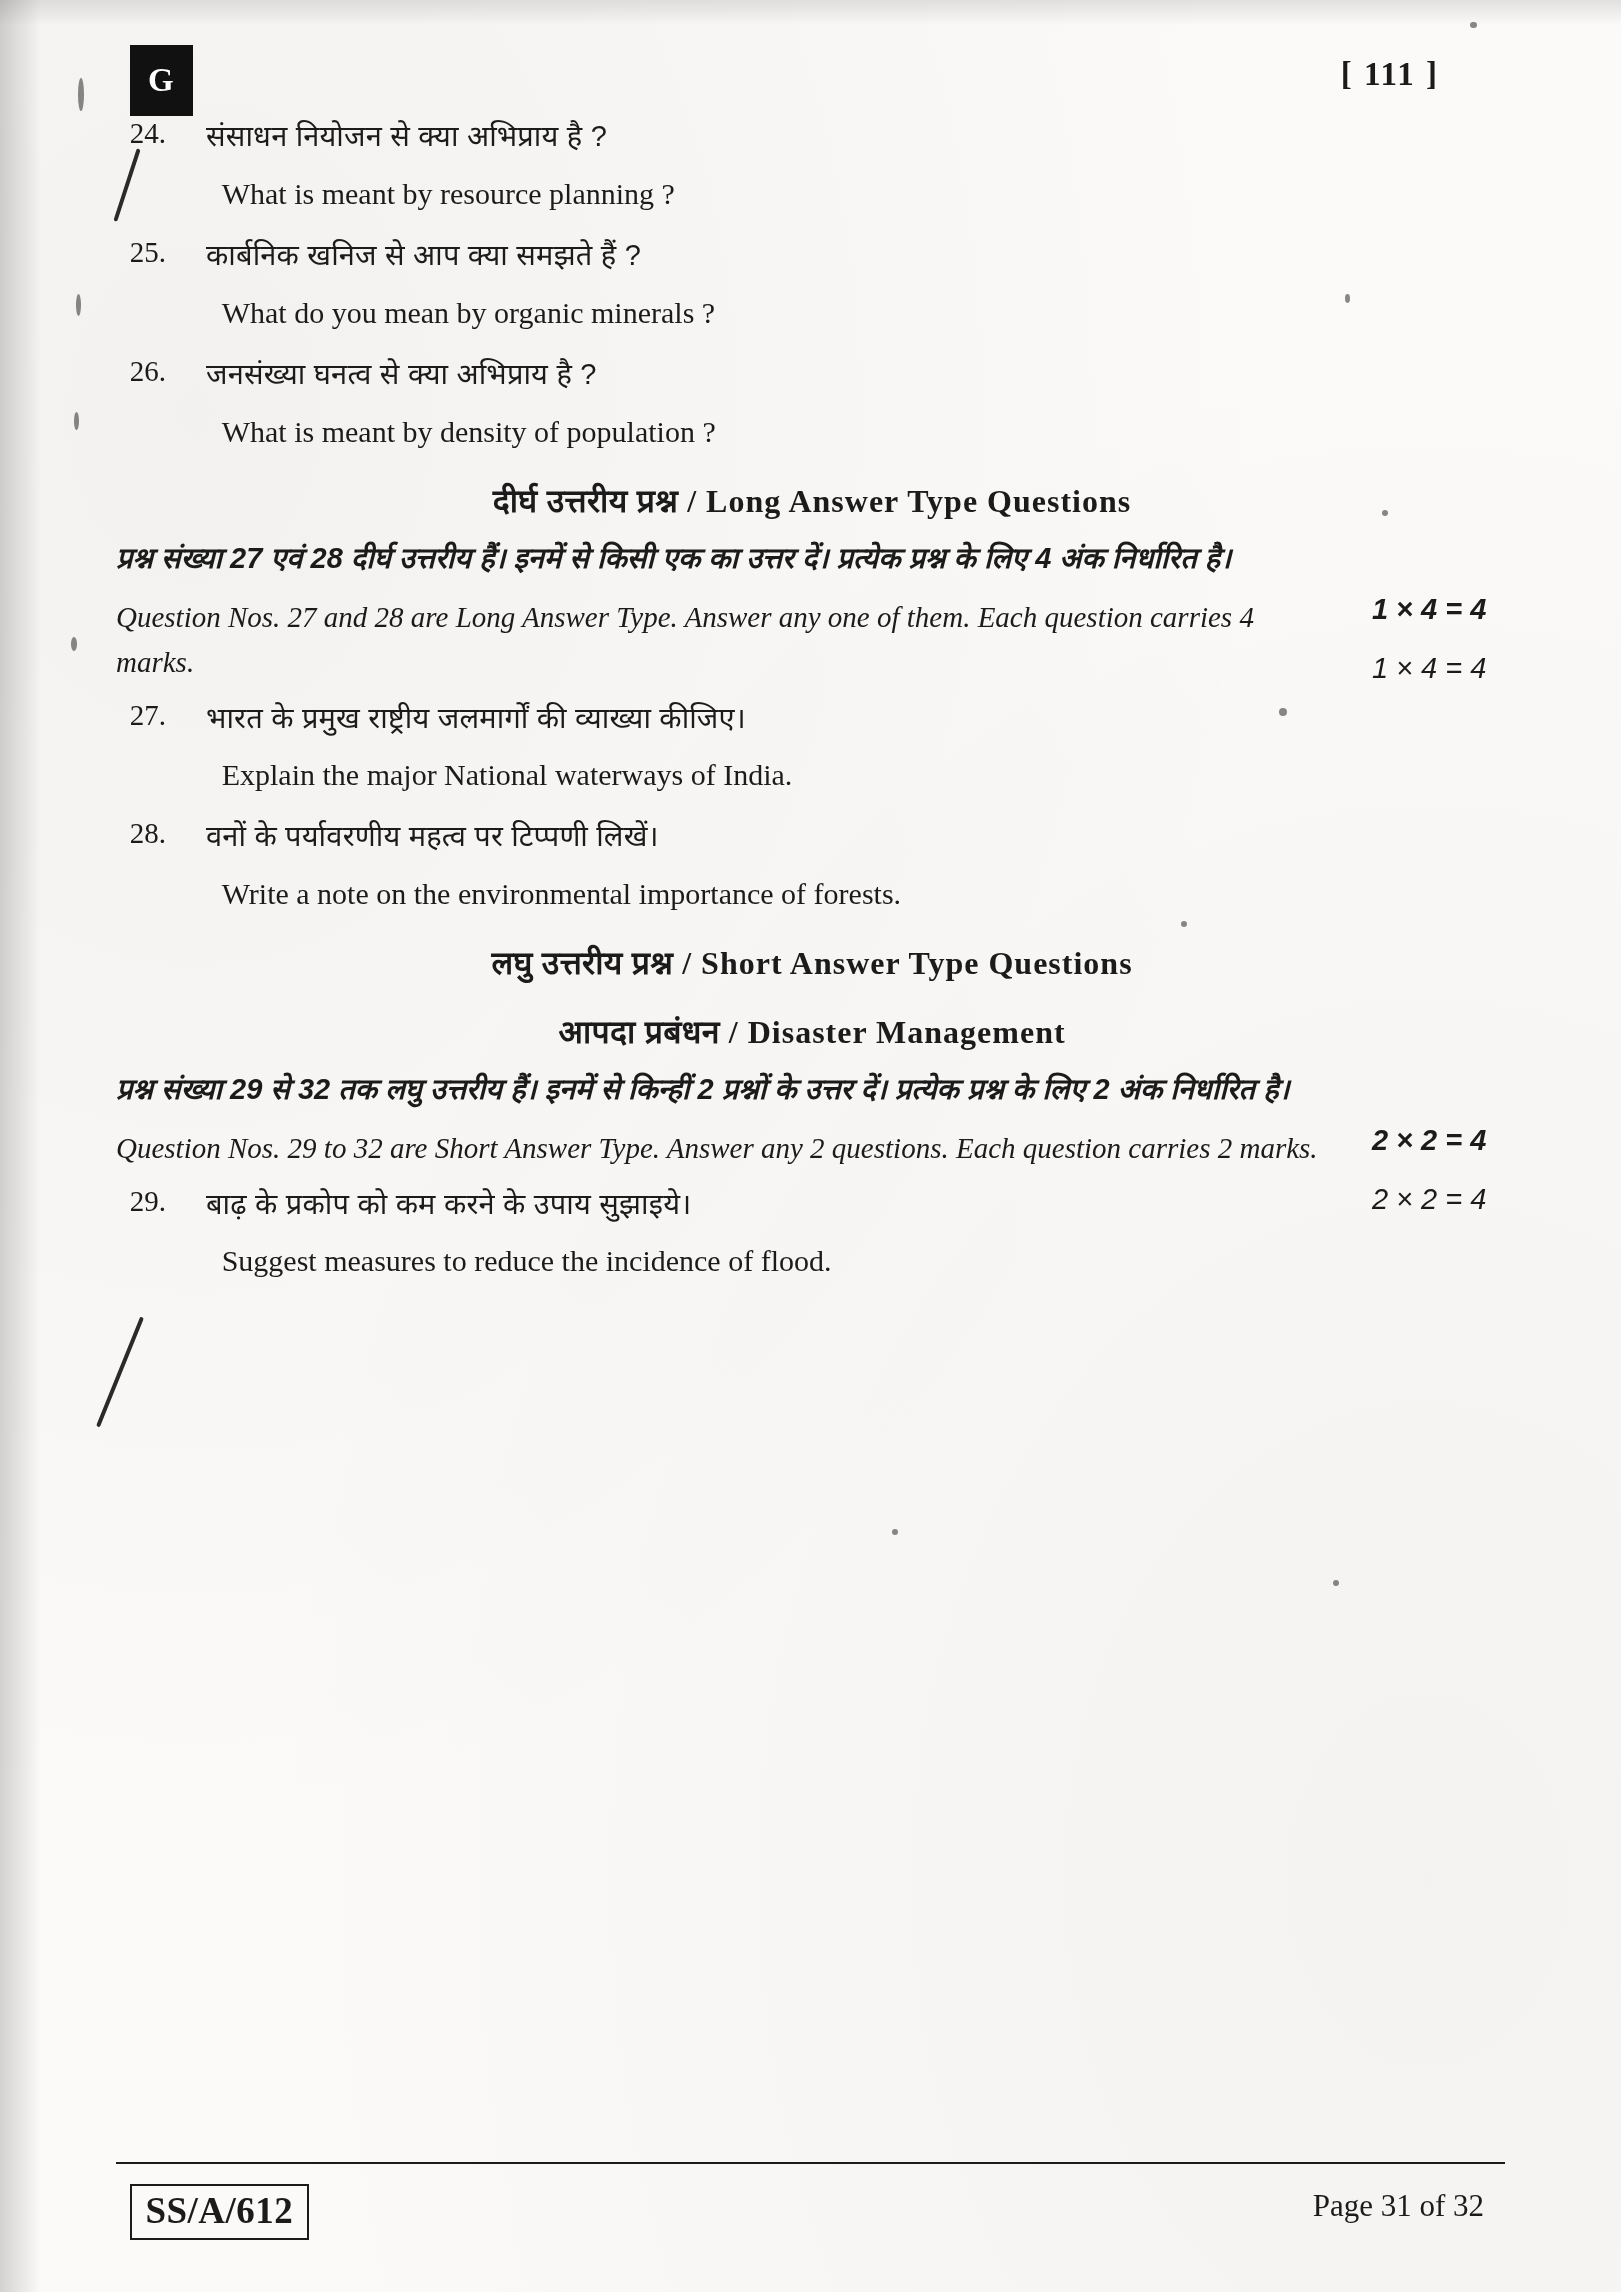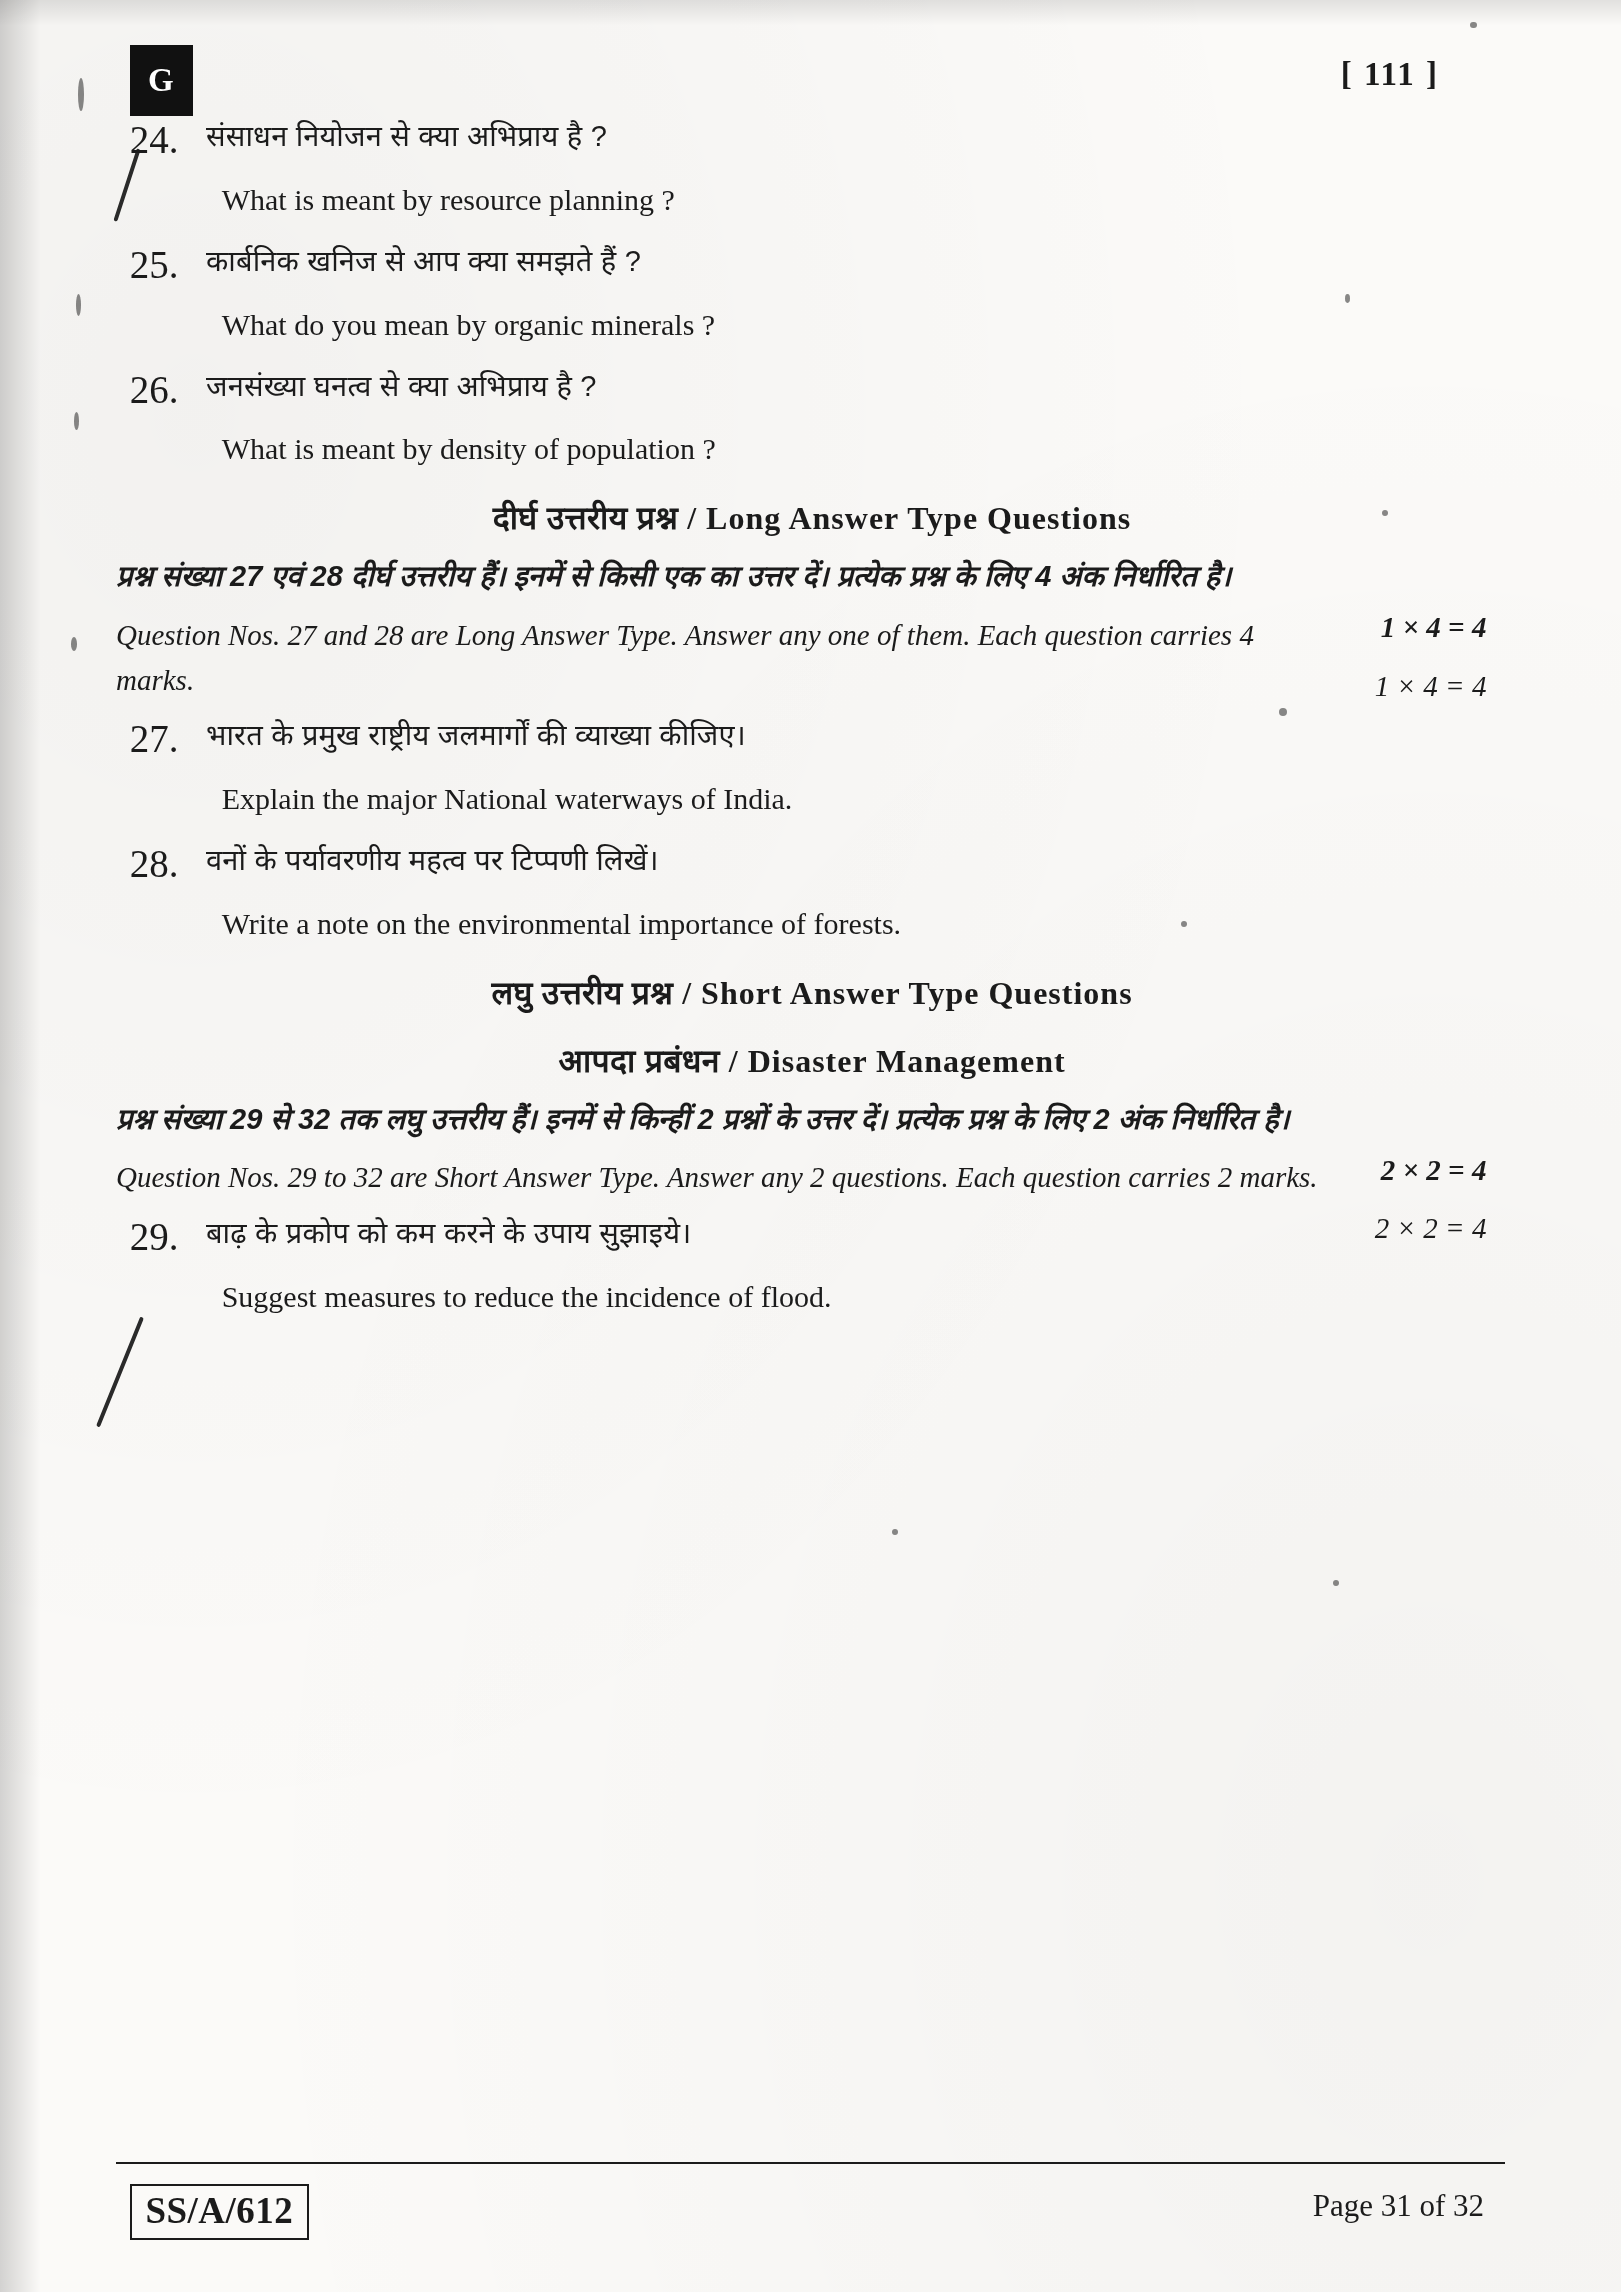--- a/index.html
+++ b/index.html
@@ -68,21 +68,21 @@
     position: relative;
     margin-bottom: 3.9px;
   }
   .q-line {
     display: flex;
     align-items: flex-start;
   }
   .q-num {
     width: 90px;
     flex: 0 0 90px;
-    font-size: 39px;
+    font-size: 29px;
     padding-left: 13.7px;
     box-sizing: border-box;
     font-family: "Liberation Serif", serif;
   }
   .q-hi {
     font-size: 29px;
     font-family: "Liberation Sans", sans-serif;
     letter-spacing: 0.2px;
     line-height: 1.35;
   }
@@ -126,21 +126,21 @@
   .instr.en {
     font-family: "Liberation Serif", serif;
     font-style: italic;
   }
   .marks {
     position: absolute;
     right: 21.6px;
     font-size: 29px;
     font-weight: bold;
     font-style: italic;
-    font-family: Liberation Serif, serif;
+    font-family: Liberation Sans, sans-serif;
     white-space: nowrap;
   }
   .marks.m1 { top: 51px; }
   .marks.m2 { top: 51px; font-weight: normal; }
   
   .footer {
     position: absolute;
     left: 116px;
     right: 116px;
     bottom: 53px;

